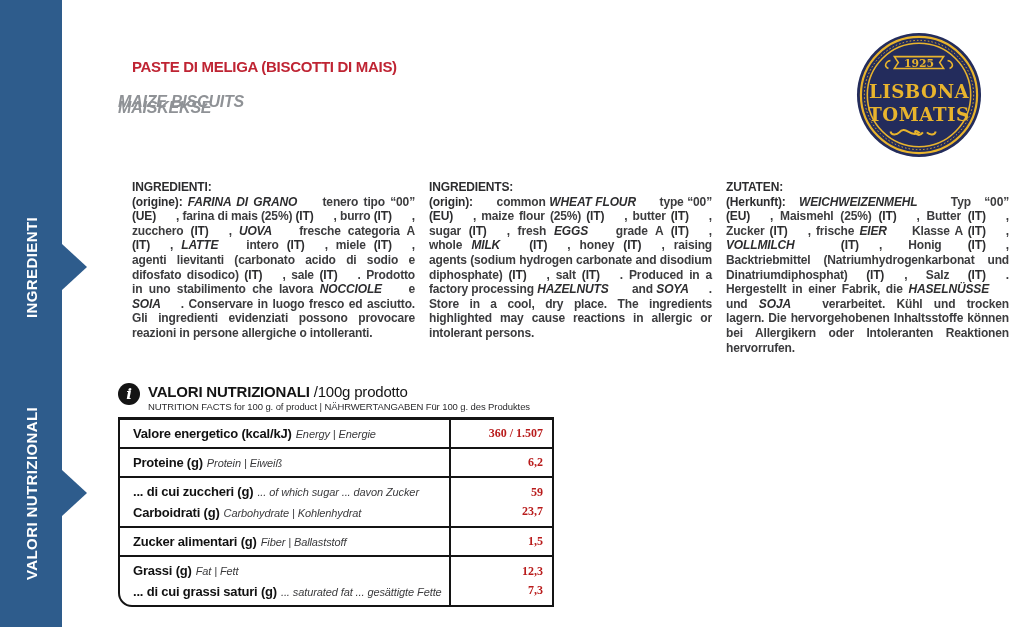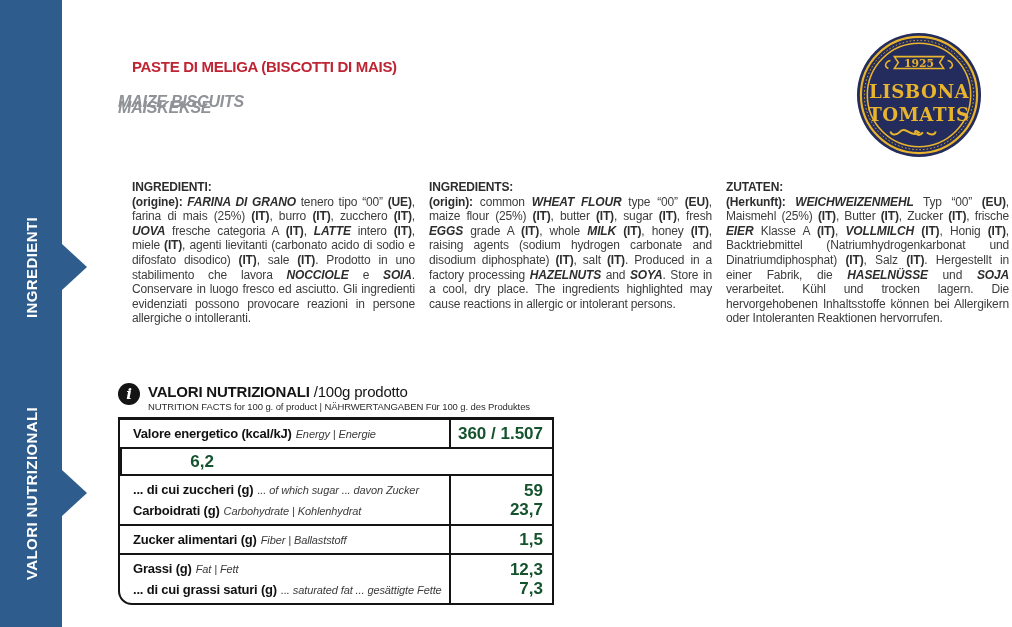--- a/index.html
+++ b/index.html
@@ -26,21 +26,21 @@
   .subtitle-de{top:99px;}
 
   
   .logo{position:absolute;left:855px;top:31px;width:128px;height:128px;}
 
   
   .ingredients-row{position:absolute;left:132px;top:168px;width:877px;display:flex;gap:14px;margin-top:12px;}
   .ing-col{flex:1;font-size:12px;line-height:14.6px;text-align:justify;color:#3c3c3e;
         letter-spacing:-0.15px;hyphens:auto;-webkit-hyphens:auto;}
   .ing-heading{font-weight:bold;color:#2d2d2f;}
-  .seg-n{font-weight:normal;font-style:normal;}
+  .seg-n{font-weight:bold;font-style:normal;padding-left:20px;}
   .seg-b{font-weight:bold;color:#2d2d2f;}
   .seg-bi{font-weight:bold;font-style:italic;color:#2d2d2f;}
 
   
   .nutrition-block{position:absolute;left:118px;top:382px;width:436px;}
   .nutrition-header{position:relative;padding:1px 0 5px 30px;}
   .info-icon{position:absolute;left:0;top:1px;width:22px;height:22px;border-radius:50%;background:#141414;
         color:#ffffff;font-family:"DejaVu Serif",serif;font-style:italic;font-weight:bold;font-size:15px;
         display:flex;align-items:center;justify-content:center;}
   .nutrition-title{font-size:15px;color:#141414;letter-spacing:-0.2px;}
@@ -50,21 +50,21 @@
 
   .nutrition-table{border:2.5px solid #141414;border-top-width:3px;border-bottom-left-radius:14px;overflow:hidden;}
   .nt-row{display:flex;border-bottom:2px solid #141414;align-items:stretch;}
   .nt-row:last-child{border-bottom:none;}
   .nt-label{flex:1;padding:3px 6px 3px 13px;display:flex;flex-direction:column;justify-content:center;}
   .nt-line{line-height:19px;white-space:nowrap;}
   .nt-line b{font-size:13px;color:#111111;letter-spacing:-0.2px;}
   .nt-line i{font-size:11px;font-style:italic;font-weight:normal;color:#3a3a3c;margin-left:4px;letter-spacing:-0.1px;}
   .nt-value{width:88px;border-left:2px solid #141414;padding:3px 9px 3px 4px;
         display:flex;flex-direction:column;justify-content:center;}
-  .nt-vline{line-height:19px;text-align:right;font-weight:bold;font-size:17px;color:#14532d;}
+  .nt-vline{line-height:19px;text-align:right;font-weight:bold;font-size:12px;color:#b91c1c;font-family:Liberation Serif, serif;}
 </style>
 </head>
 <body>
 
 <div class="page">
 
   <div class="sidebar-bar"></div>
   <div class="sidebar-arrow arrow-ing"></div>
   <div class="sidebar-arrow arrow-val"></div>
   <div class="sidebar-label label-ing">INGREDIENTI</div>
@@ -112,20 +112,23 @@
     <div class="nutrition-table">
         <div class="nt-row">
           <div class="nt-label">
             <div class="nt-line"><b>Valore energetico (kcal/kJ)</b><i>Energy | Energie</i></div>
           </div>
           <div class="nt-value">
             <div class="nt-vline">360 / 1.507</div>
           </div>
         </div>
         <div class="nt-row">
+          <div class="nt-label">
+            <div class="nt-line"><b>Proteine (g)</b><i>Protein | Eiweiß</i></div>
+          </div>
           <div class="nt-value">
             <div class="nt-vline">6,2</div>
           </div>
         </div>
         <div class="nt-row">
           <div class="nt-label">
             <div class="nt-line"><b>... di cui zuccheri (g)</b><i>... of which sugar ... davon Zucker</i></div>
             <div class="nt-line"><b>Carboidrati (g)</b><i>Carbohydrate | Kohlenhydrat</i></div>
           </div>
           <div class="nt-value">

